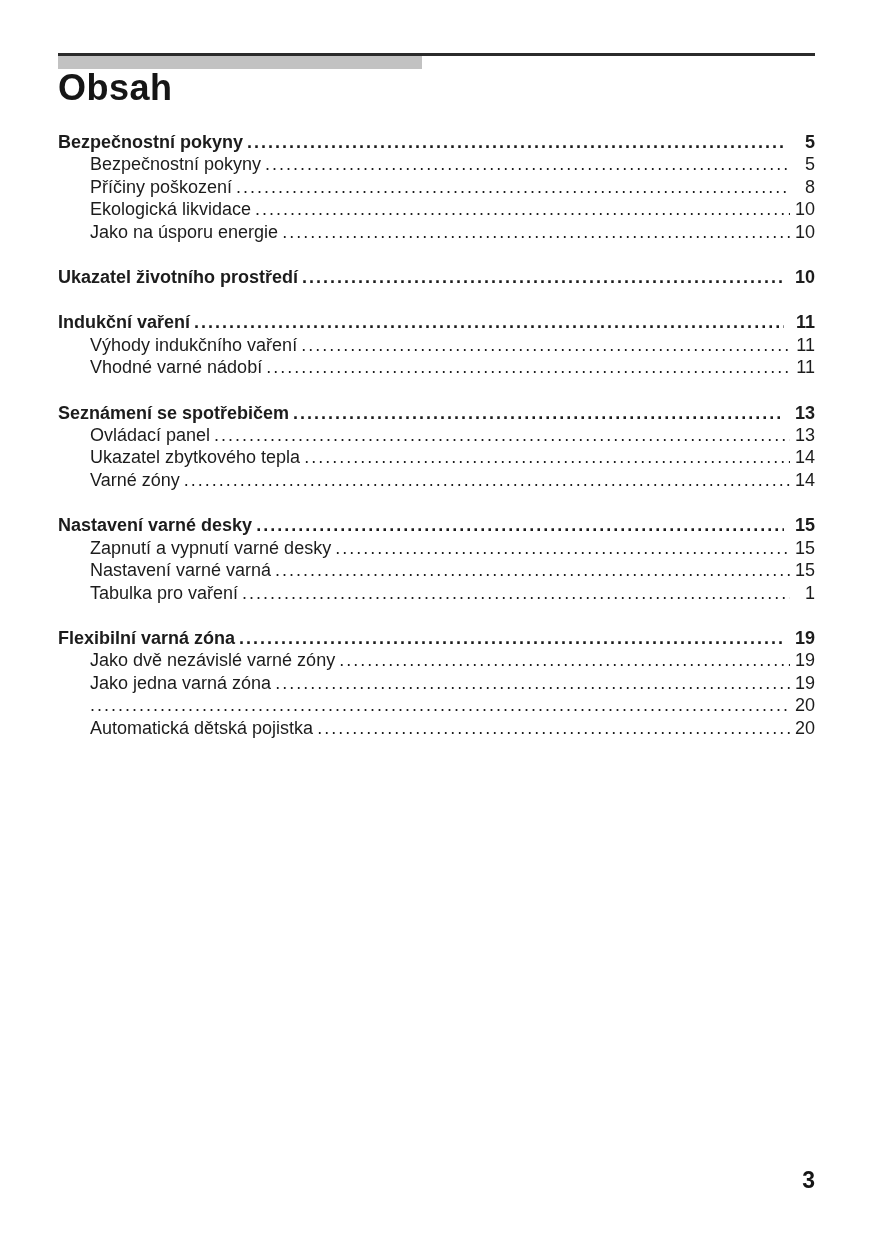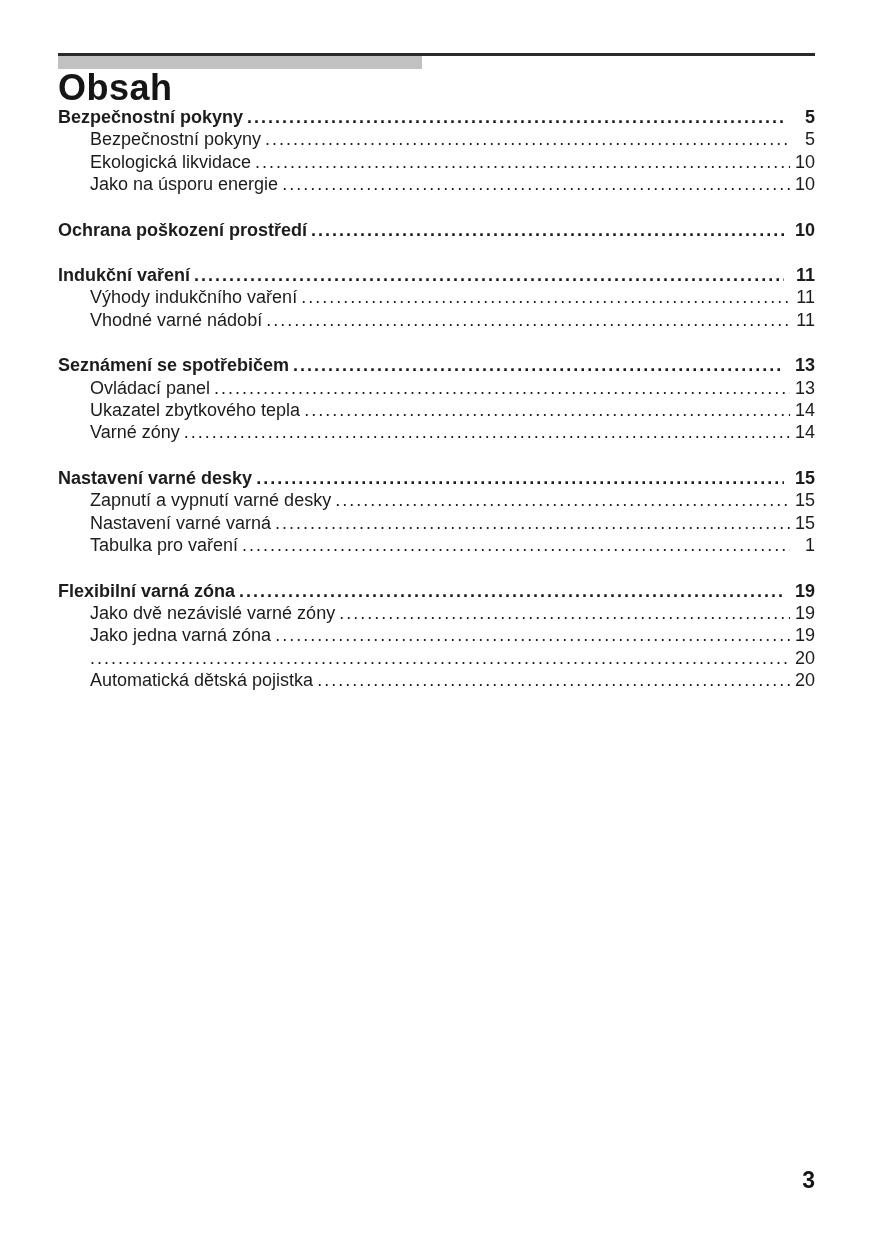--- a/index.html
+++ b/index.html
@@ -30,20 +30,21 @@
   }
   .doc-title {
     margin: 1px 0 0 0;
     font-size: 36px;
     line-height: 36px;
     font-weight: bold;
     letter-spacing: 0.5px;
     color: #161616;
   }
   .toc {
+    margin-top: 25px;
   }
   .toc-section { margin-top: 0; }
   .toc-section + .toc-section { margin-top: 23px; }
   .toc-row {
     display: flex;
     align-items: baseline;
     font-size: 18px;
     line-height: 22.4px;
     white-space: nowrap;
   }
@@ -91,33 +92,38 @@
           <span class="toc-label">Bezpečnostní pokyny</span>
           <span class="dot-leader"></span>
           <span class="toc-page">5</span>
         </div>
         <div class="toc-row sub">
           <span class="toc-label">Bezpečnostní pokyny</span>
           <span class="dot-leader"></span>
           <span class="toc-page">5</span>
         </div>
         <div class="toc-row sub">
+          <span class="toc-label">Příčiny poškození</span>
+          <span class="dot-leader"></span>
+          <span class="toc-page">8</span>
+        </div>
+        <div class="toc-row sub">
           <span class="toc-label">Ekologická likvidace</span>
           <span class="dot-leader"></span>
           <span class="toc-page">10</span>
         </div>
         <div class="toc-row sub">
           <span class="toc-label">Jako na úsporu energie</span>
           <span class="dot-leader"></span>
           <span class="toc-page">10</span>
         </div>
       </div>
       <div class="toc-section">
         <div class="toc-row head">
-          <span class="toc-label">Ochrana poškození prostředí</span>
+          <span class="toc-label">Ukazatel životního prostředí</span>
           <span class="dot-leader"></span>
           <span class="toc-page">10</span>
         </div>
       </div>
       <div class="toc-section">
         <div class="toc-row head">
           <span class="toc-label">Indukční vaření</span>
           <span class="dot-leader"></span>
           <span class="toc-page">11</span>
         </div>

